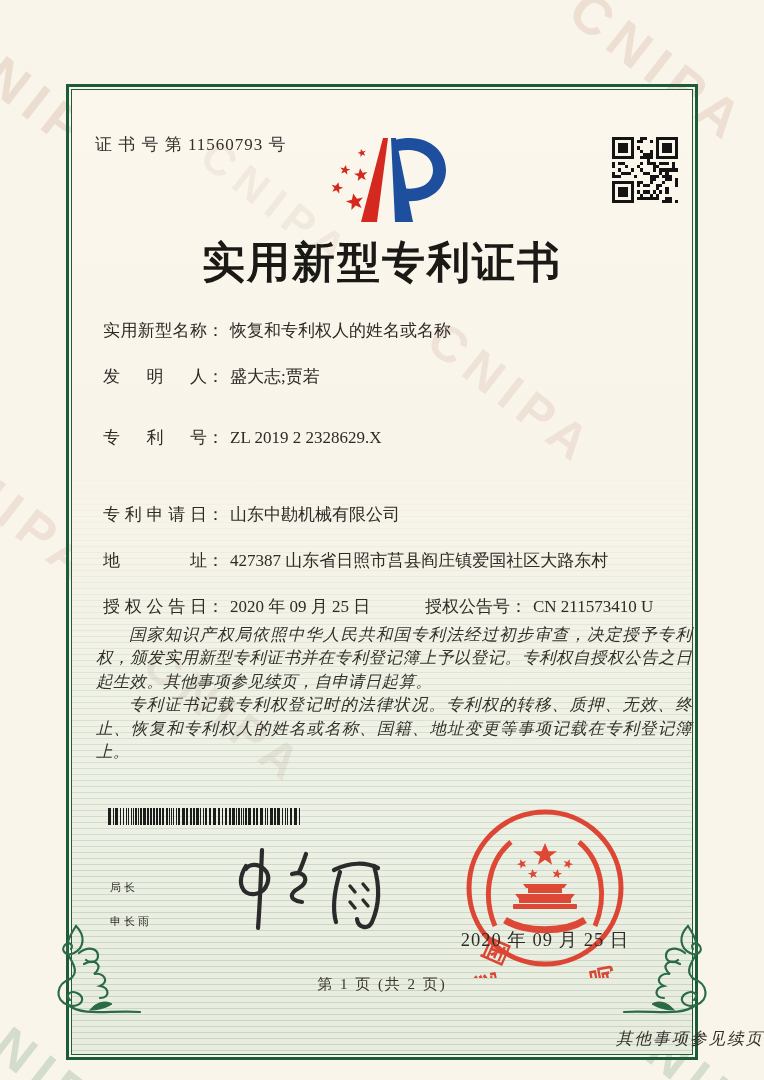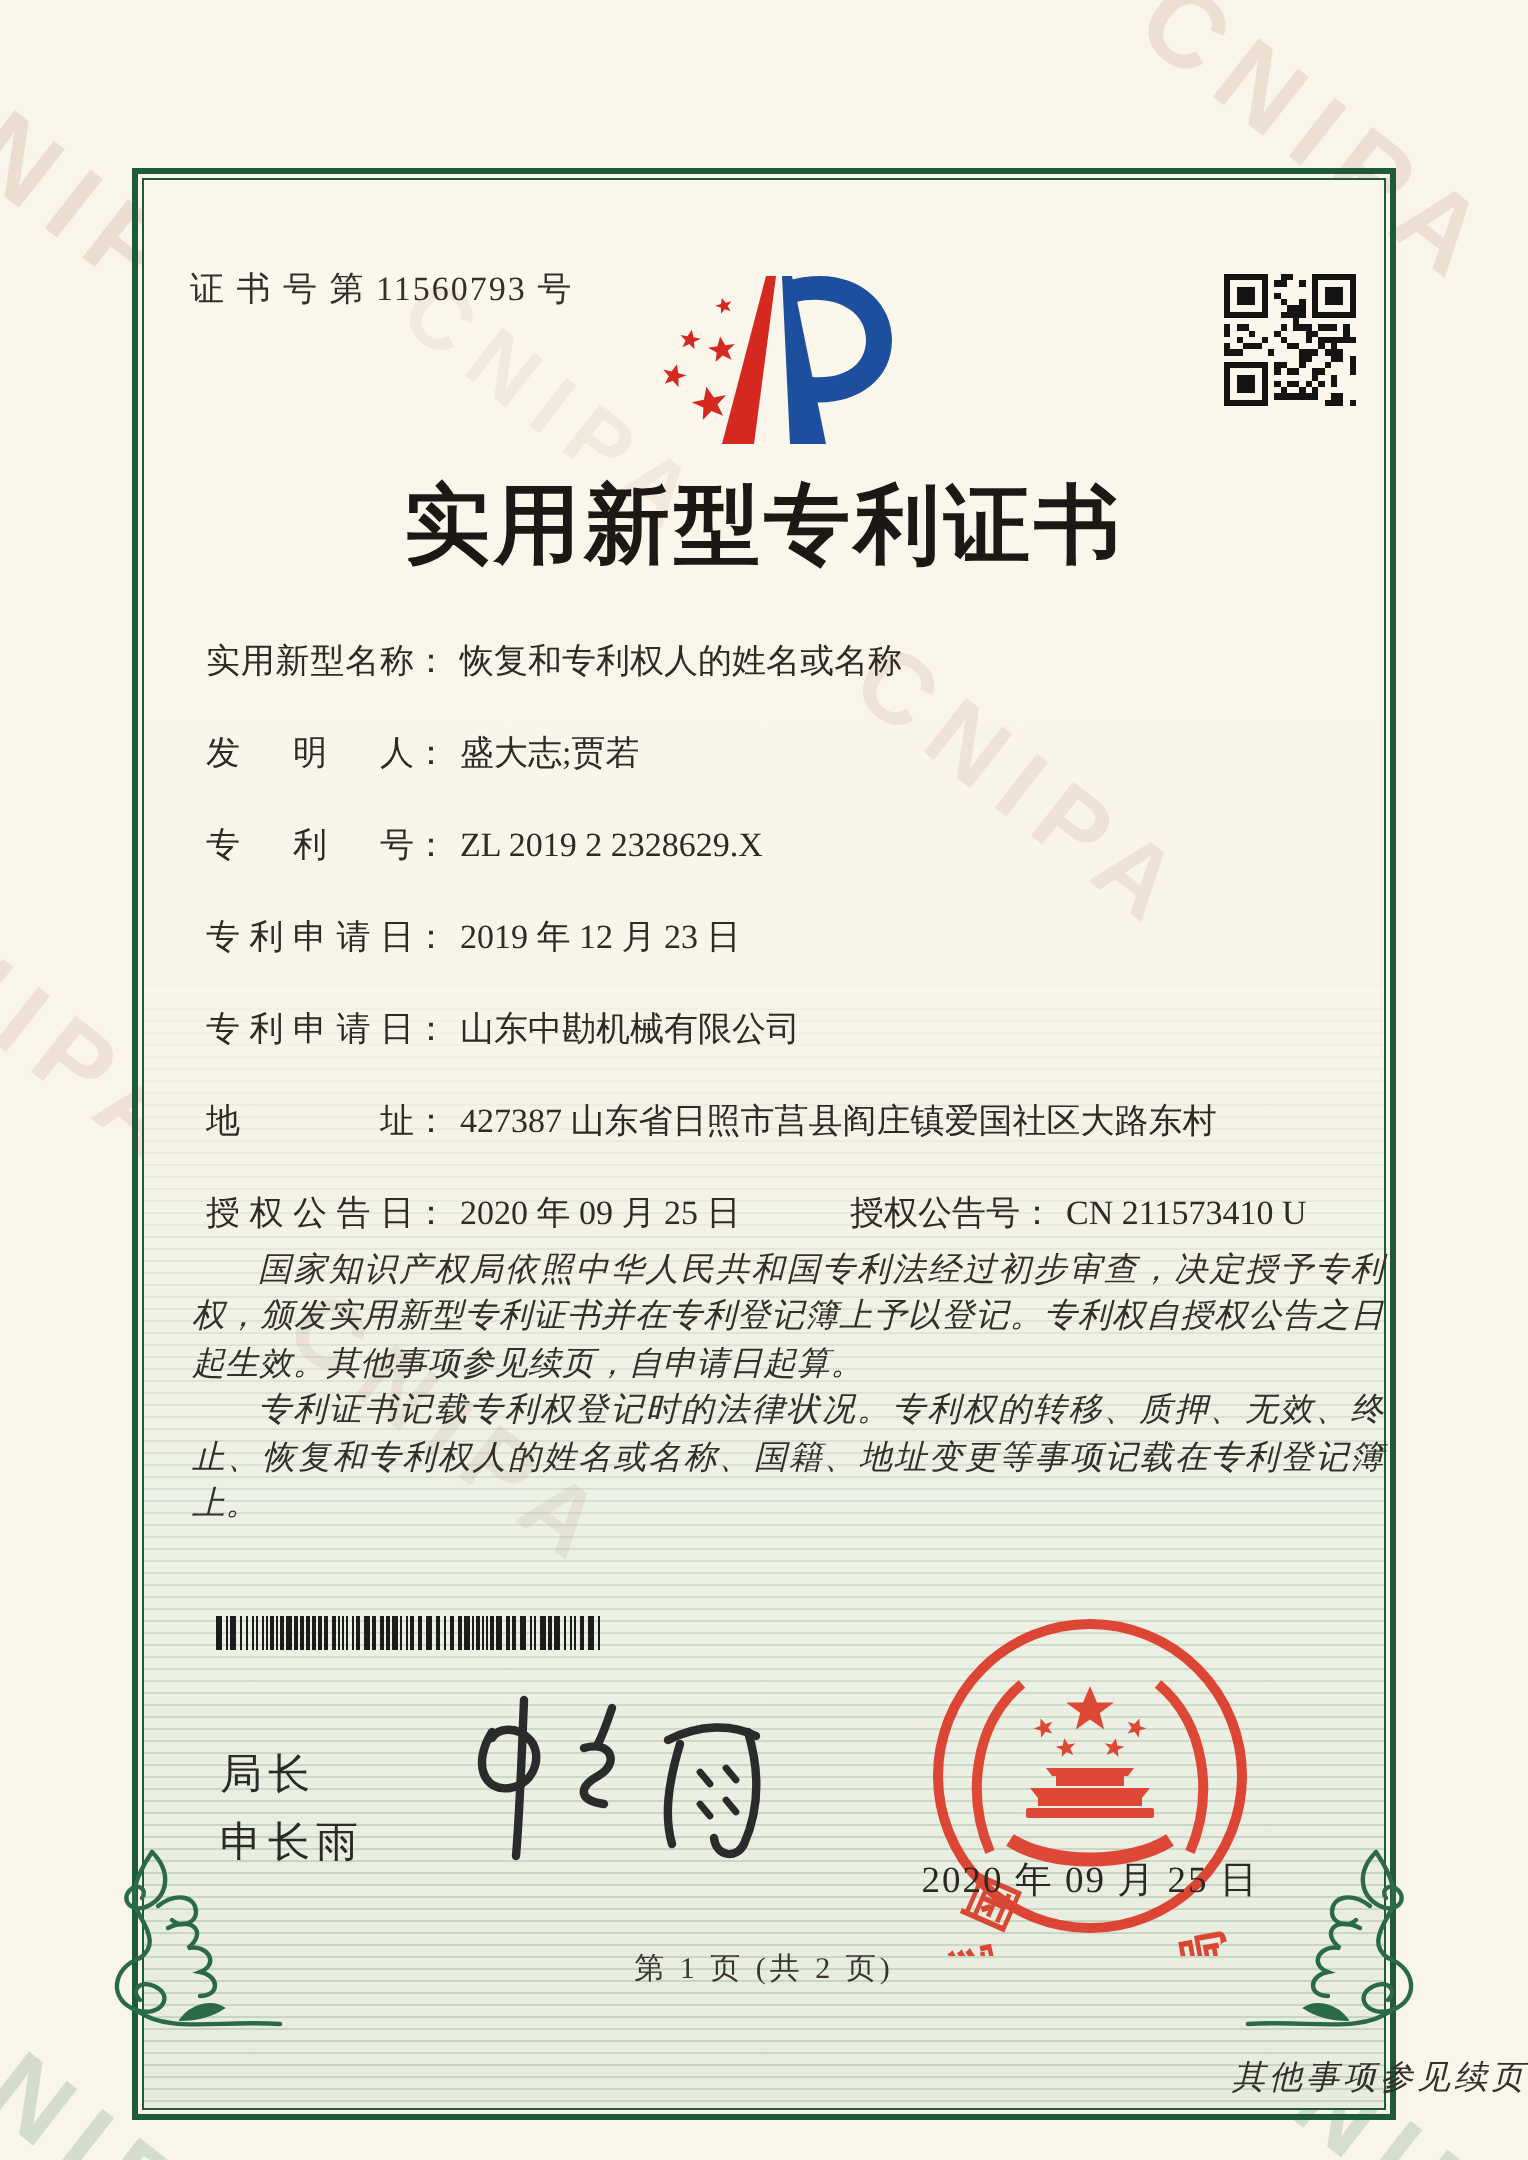--- a/index.html
+++ b/index.html
@@ -48,21 +48,21 @@
   .pair2{position:absolute;left:322px;top:0;}
   
   .body-text{
     left:24px;top:533px;width:596px;
     font-size:16.5px;line-height:23.4px;text-align:justify;
     font-style:italic;color:#33302b;letter-spacing:0.3px;
   }
   .body-text p{margin:0;text-indent:2em;}
   
   .barcode{left:36px;top:718px;width:197px;height:17px;}
-  .signer{left:38px;top:780px;font-size:21px;line-height:34px;letter-spacing:3px;color:#2b2a28;}
+  .signer{left:38px;top:780px;font-size:11px;line-height:34px;letter-spacing:3px;color:#2b2a28;}
   .signature{left:150px;top:752px;width:180px;height:95px;}
   .seal{left:383px;top:708px;width:180px;height:180px;}
   .page-info{left:0;top:885px;width:100%;text-align:center;font-size:15px;letter-spacing:2px;color:#3a352f;}
   .note{
     position:absolute;left:0;top:1028px;width:100%;text-align:right;
     font-size:16.5px;font-style:italic;letter-spacing:2px;color:#33302b;z-index:1;
   }
   .flourish{position:absolute;width:96px;height:100px;z-index:2;}
   .flourish.fl-left{left:46px;top:922px;}
   .flourish.fl-right{left:622px;top:922px;transform:scaleX(-1);}
@@ -208,25 +208,22 @@
       </svg>
 
     <div class="title">实用新型专利证书</div>
 
     <div class="field-row" style="top:229px">
       <span class="field-label">实用新型名称</span><span class="field-colon">：</span><span>恢复和专利权人的姓名或名称</span>
     </div>
     <div class="field-row" style="top:275px">
       <span class="field-label">发明人</span><span class="field-colon">：</span><span>盛大志;贾若</span>
     </div>
-    <div class="field-row" style="top:321px">
+    <div class="field-row" style="top:336px">
       <span class="field-label">专利号</span><span class="field-colon">：</span><span>ZL 2019 2 2328629.X</span>
-    </div>
-    <div class="field-row" style="top:367px">
-      <span class="field-label">专利申请日</span><span class="field-colon">：</span><span>2019 年 12 月 23 日</span>
     </div>
     <div class="field-row" style="top:413px">
       <span class="field-label">专利申请日</span><span class="field-colon">：</span><span>山东中勘机械有限公司</span>
     </div>
     <div class="field-row" style="top:459px">
       <span class="field-label">地址</span><span class="field-colon">：</span><span>427387 山东省日照市莒县阎庄镇爱国社区大路东村</span>
     </div>
     <div class="field-row" style="top:505px">
       <span class="field-label">授权公告日</span><span class="field-colon">：</span><span>2020 年 09 月 25 日</span>
       <span class="pair2">

